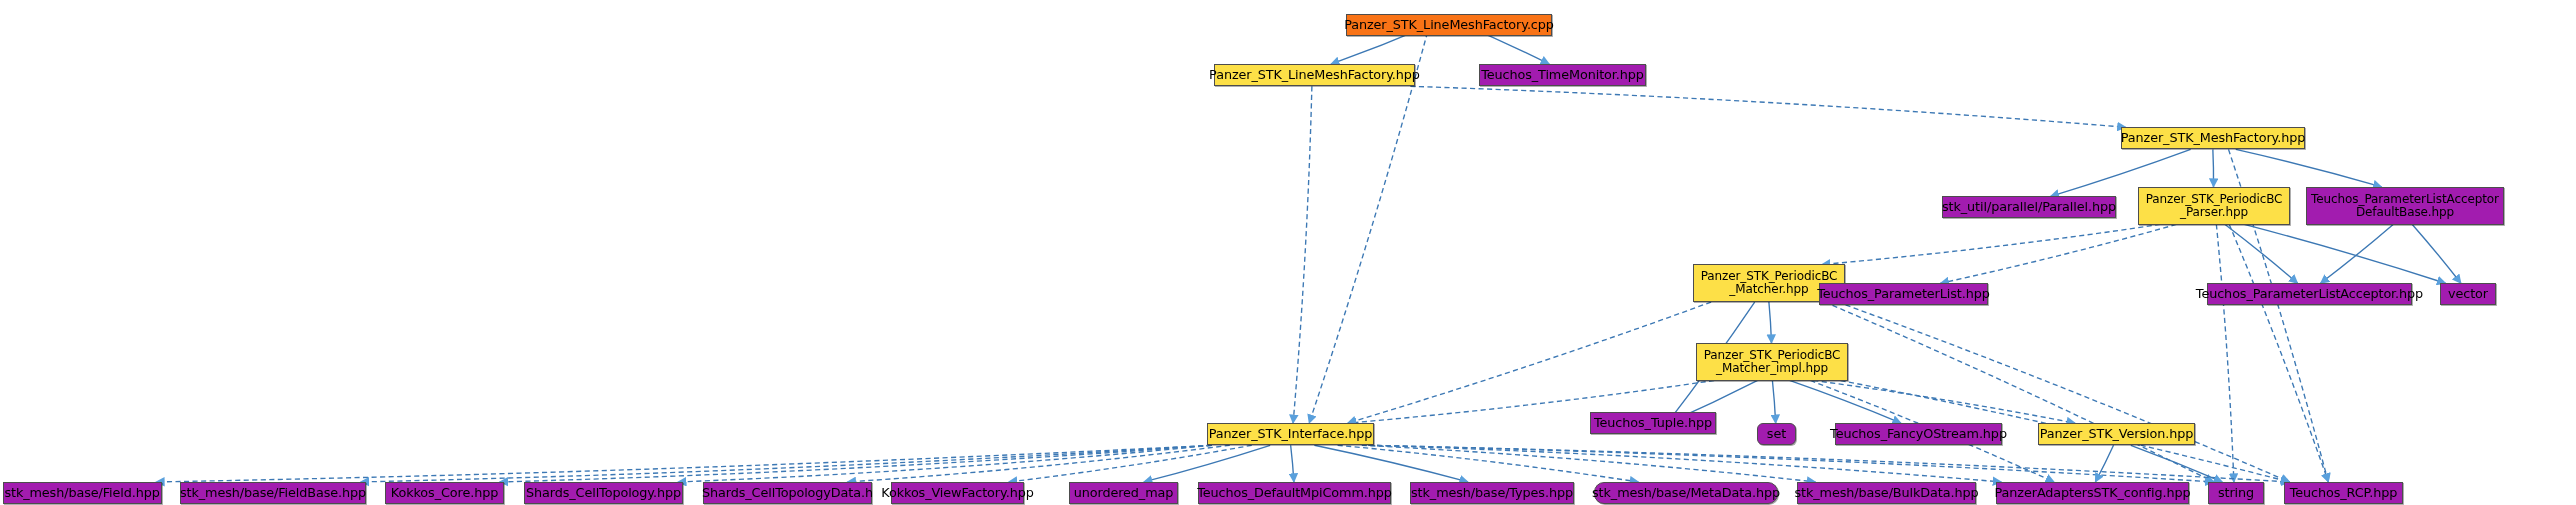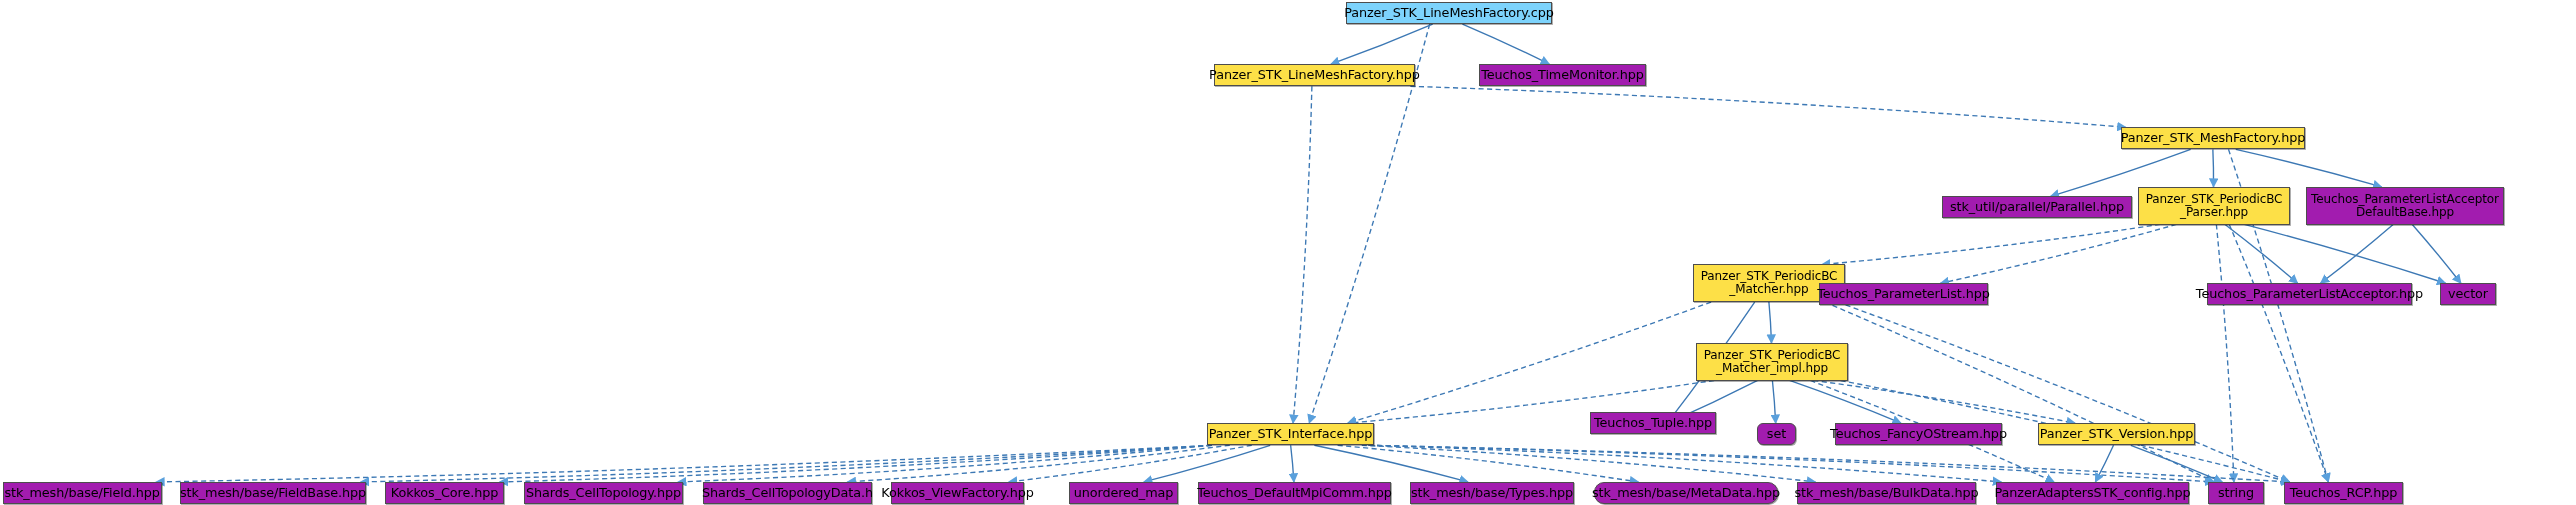--- a/index.html
+++ b/index.html
@@ -18,21 +18,21 @@
     display:flex;
     align-items:center;
     justify-content:center;
     white-space:pre-line;
     letter-spacing:-0.1px;
     box-shadow:0.9px 0.9px 0 0 rgba(0,0,0,0.35);
     cursor:pointer;
     padding:0 3.4px;
   }
   .node.filled{background:#a21caf;}
-  .node.root{background:#7dd3fc;}
+  .node.root{background:#f97316;margin-top:12px;}
   .node.small{font-size:12px;}
 </style>
 </head>
 <body>
 
 <div id="graph">
   <svg id="edges" xmlns="http://www.w3.org/2000/svg" viewBox="0 0 3021 593">
       <defs>
         <marker id="ah" viewBox="0 0 10 10" refX="9" refY="5" markerWidth="7" markerHeight="7" orient="auto-start-reverse">
           <path d="M 0 0 L 10 5 L 0 10 z" fill="#5aa0dc"></path>
@@ -82,21 +82,21 @@
       <path d="M 1605 522 Q 2100.933497257602 533.5094004120048 2596 565" fill="none" stroke="#3c78b4" stroke-width="1.6" stroke-dasharray="6,4" marker-end="url(#ah)"></path>
       <path d="M 1605 522 Q 2145.3978329467463 533.507916686372 2685 565" fill="none" stroke="#3c78b4" stroke-width="1.6" stroke-dasharray="6,4" marker-end="url(#ah)"></path>
       <path d="M 2478.64 522 Q 2468.645 543.8192 2457.36 565" fill="none" stroke="#3c78b4" stroke-width="1.6" stroke-dasharray="" marker-end="url(#ah)"></path>
       <path d="M 2498.92 522 Q 2553.145 541.8926 2606.08 565" fill="none" stroke="#3c78b4" stroke-width="1.6" stroke-dasharray="" marker-end="url(#ah)"></path>
     </svg>
   <div id="nodes">
       <div class="node root" style="left: 1346px; top: 1.7px; width: 206px; height: 22px;">Panzer_STK_LineMeshFactory.cpp</div>
       <div class="node" style="left: 1214px; top: 64px; width: 201px; height: 22px;">Panzer_STK_LineMeshFactory.hpp</div>
       <div class="node filled" style="left: 1479px; top: 64px; width: 167px; height: 22px;">Teuchos_TimeMonitor.hpp</div>
       <div class="node" style="left: 2121px; top: 127px; width: 184px; height: 22px;">Panzer_STK_MeshFactory.hpp</div>
-      <div class="node filled" style="left: 1942px; top: 196px; width: 190px; height: 22px; text-align: center;">stk_util/parallel/Parallel.hpp</div>
+      <div class="node filled" style="left: 1942px; top: 196px; width: 174px; height: 22px; text-align: center;">stk_util/parallel/Parallel.hpp</div>
       <div class="node small" style="left: 2138px; top: 187px; width: 152px; height: 38px;">Panzer_STK_PeriodicBC
 _Parser.hpp</div>
       <div class="node filled small" style="left: 2306px; top: 187px; width: 198px; height: 38px;">Teuchos_ParameterListAcceptor
 DefaultBase.hpp</div>
       <div class="node small" style="left: 1693px; top: 264px; width: 152px; height: 38px;">Panzer_STK_PeriodicBC
 _Matcher.hpp</div>
       <div class="node filled" style="left: 1819px; top: 283px; width: 169px; height: 22px;">Teuchos_ParameterList.hpp</div>
       <div class="node filled" style="left: 2207px; top: 283px; width: 205px; height: 22px;">Teuchos_ParameterListAcceptor.hpp</div>
       <div class="node filled" style="left: 2440px; top: 283px; width: 56px; height: 22px;">vector</div>
       <div class="node small" style="left: 1696px; top: 343px; width: 152px; height: 38px;">Panzer_STK_PeriodicBC

